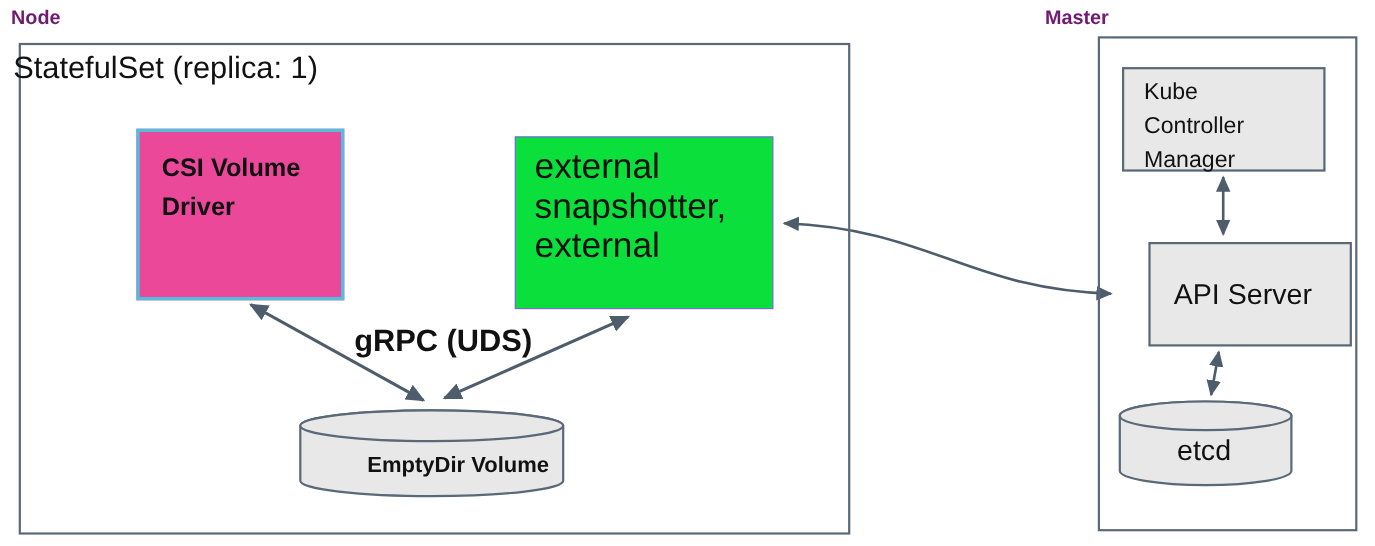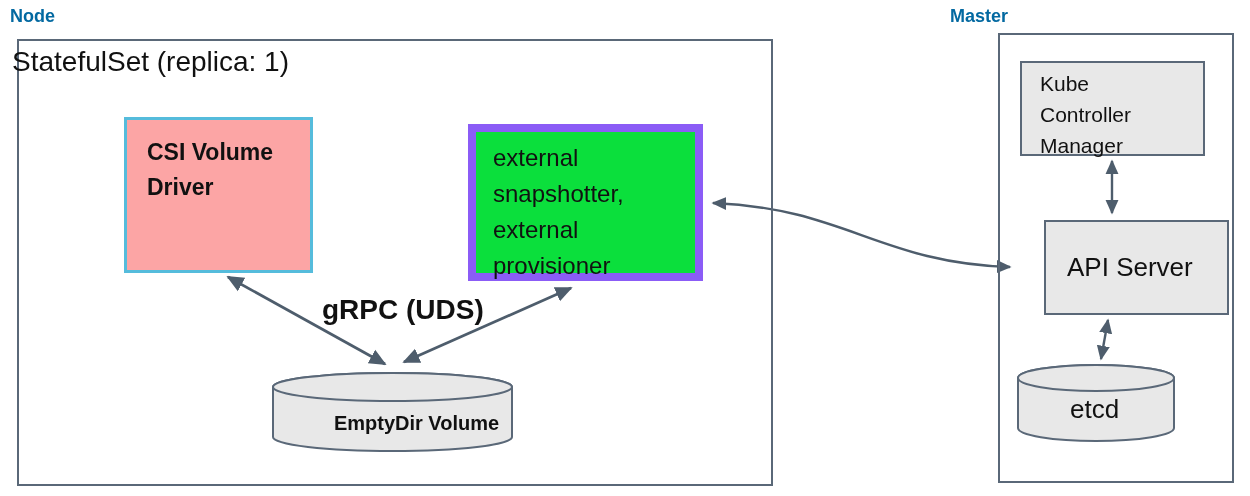--- a/index.html
+++ b/index.html
@@ -20,50 +20,50 @@
   svg.overlay {
     position: absolute;
     left: 0; top: 0;
     width: 1250px;
     height: 496px;
     pointer-events: none;
   }
   .group-label {
     font-size: 18px;
     font-weight: bold;
-    color: #0369a1;
+    color: #701a75;
     white-space: nowrap;
   }
   .outer-box {
     border: 2px solid #5A6878;
     background: transparent;
     box-sizing: border-box;
   }
   .ss-label {
     font-size: 28px;
     font-weight: normal;
     color: #111111;
     white-space: nowrap;
   }
   .csi-box {
-    background: #fca5a5;
+    background: #ec4899;
     border: 3px solid #55BCDC;
     box-sizing: border-box;
     padding: 15px 16px 0 20px;
     font-size: 23px;
     font-weight: bold;
     line-height: 35px;
     color: #111111;
   }
   .sidecar-box {
     background: #0BDF3C;
-    border: 8px solid #8b5cf6;
+    border: 1px solid #8b5cf6;
     box-sizing: border-box;
     padding: 8px 0 0 17px;
-    font-size: 24px;
+    font-size: 32px;
     font-weight: normal;
     line-height: 36px;
     color: #111111;
   }
   .grpc-label {
     font-size: 28px;
     font-weight: bold;
     white-space: nowrap;
   }
   .cyl-label {
@@ -138,21 +138,20 @@
 
   <div class="abs csi-box" style="left:124px; top:117px; width:189px; height:156px;">
     <div>CSI Volume</div>
     <div>Driver</div>
   </div>
 
   <div class="abs sidecar-box" style="left:468px; top:124px; width:235px; height:157px;">
     <div>external</div>
     <div>snapshotter,</div>
     <div>external</div>
-    <div>provisioner</div>
   </div>
 
   <div class="abs grpc-label" style="left:322px; top:294px;">gRPC (UDS)</div>
 
   <div class="abs cyl-label" style="left:273px; top:412px; width:287px; text-align:center;">EmptyDir Volume</div>
 
   <div class="abs group-label" style="left:950px; top:6px;">Master</div>
 
   <div class="abs outer-box" style="left:998px; top:33px; width:236px; height:450px;"></div>
 

